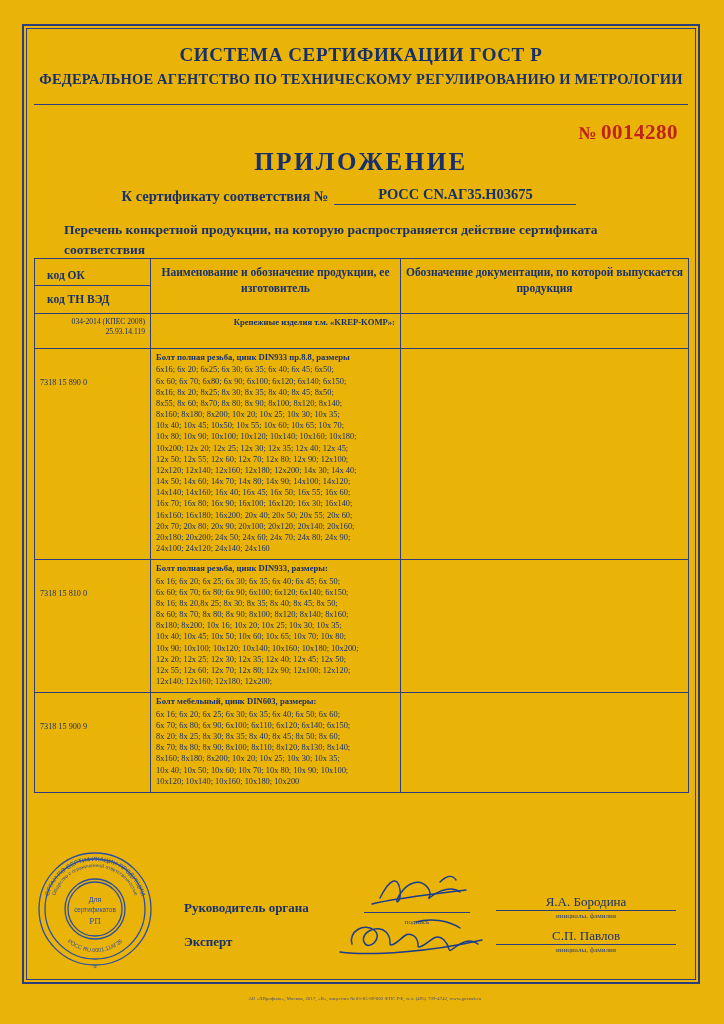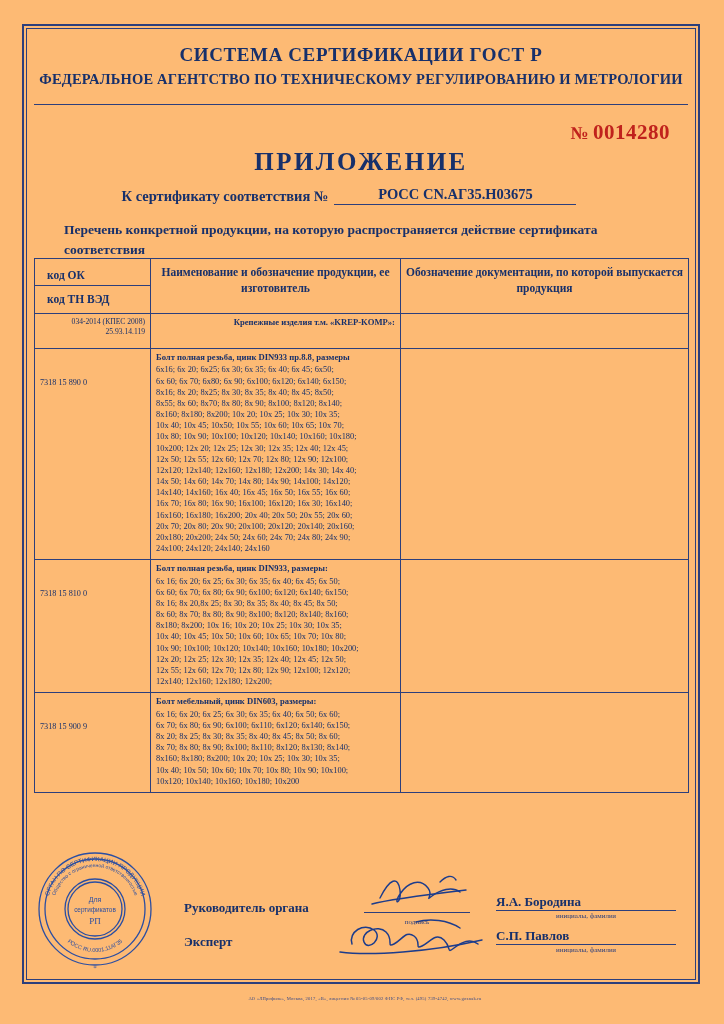--- a/index.html
+++ b/index.html
@@ -11,21 +11,21 @@
     height: 1024px;
     background: #ffffff;
     font-family: "Liberation Serif", serif;
     color: #17306b;
     overflow: hidden;
   }
   .page {
     position: relative;
     width: 724px;
     height: 1024px;
-    background: #fdba74;
+    background: #eab308;
   }
   .outer-border {
     position: absolute;
     left: 22px;
     top: 24px;
     width: 678px;
     height: 960px;
     border: 2px solid #2c3f7c;
     box-sizing: border-box;
   }
@@ -61,21 +61,21 @@
   .header-rule {
     position: absolute;
     left: 34px;
     top: 104px;
     width: 654px;
     height: 0;
     border-top: 1.5px solid #2c3f7c;
   }
   .number-row {
     position: absolute;
-    right: 54px;
+    right: 46px;
     top: 120px;
     font-size: 21px;
     color: #c0221c;
     font-weight: bold;
     letter-spacing: 0.5px;
     margin-left: 11px;
   }
   .number-row .nsign {
     font-size: 18px;
     font-weight: bold;
@@ -212,21 +212,22 @@
   .sig-role {
     position: absolute;
     font-size: 13px;
     font-weight: bold;
   }
   .sig-role.r1 { left: 150px; top: 48px; }
   .sig-role.r2 { left: 150px; top: 82px; }
   .sig-name {
     position: absolute;
     font-size: 13px;
-    font-weight: bold;
+    font-weight: normal;
+    text-align: center;
     width: 180px;
   }
   .sig-name.n1 { left: 462px; top: 42px; }
   .sig-name.n2 { left: 462px; top: 76px; }
   .sig-sub {
     position: absolute;
     font-size: 7px;
     text-align: center;
     width: 180px;
     color: #2c3f7c;

